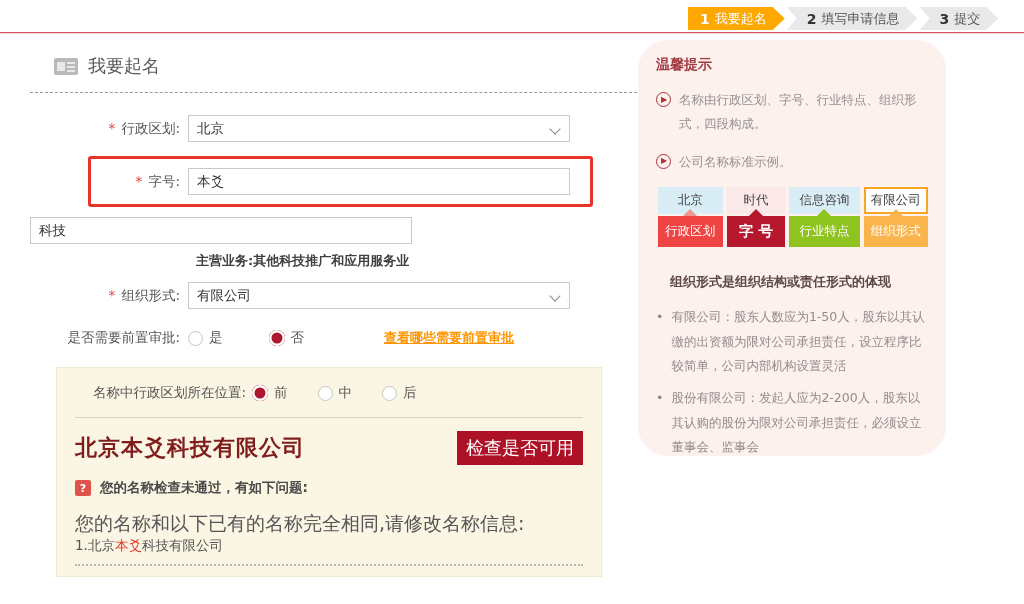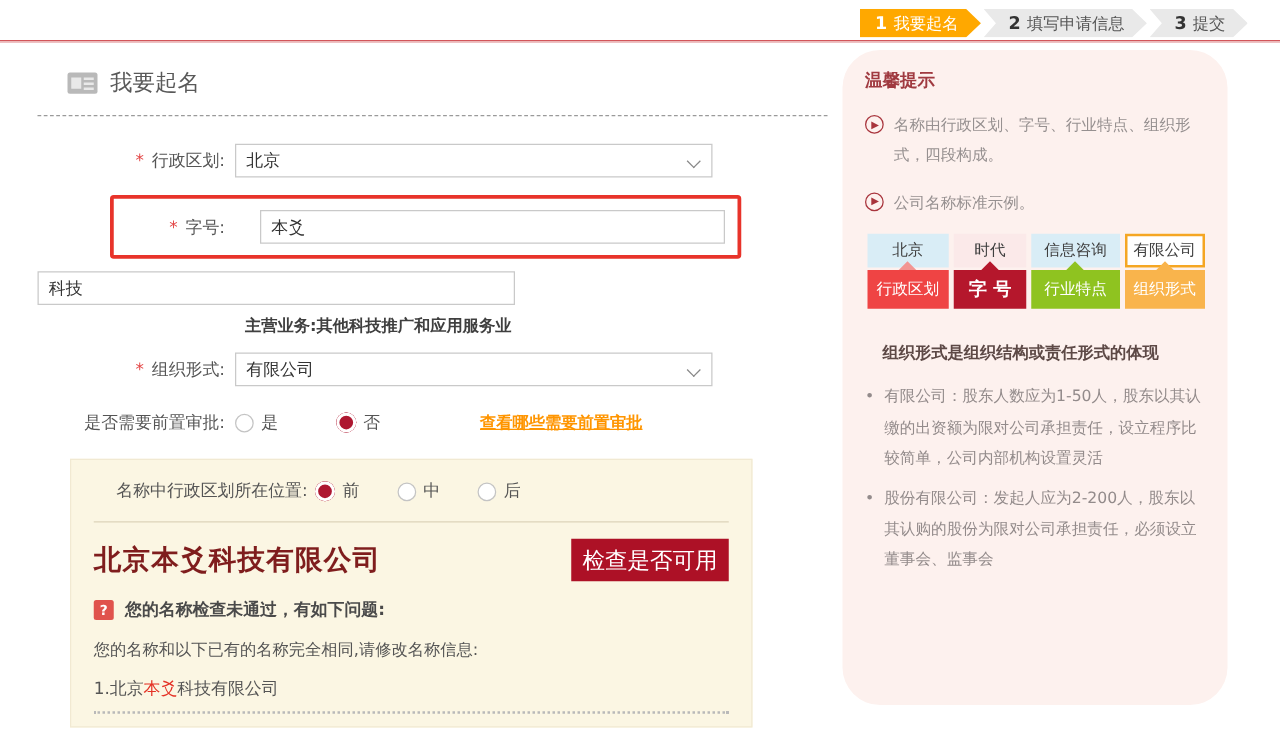--- a/index.html
+++ b/index.html
@@ -27,21 +27,21 @@
   .card-icon::before { content:""; position:absolute; left:3px; top:4px; width:8px; height:9px; background:#e9e9e9; }
   .card-icon::after { content:""; position:absolute; right:3px; top:4px; width:8px; height:2px; background:#e9e9e9; box-shadow:0 4px 0 #e9e9e9, 0 8px 0 #e9e9e9; }
   .dashed-sep { border-bottom:1px dashed #9a9a9a; margin:14px 0 22px 0; }
 
   .frow { display:flex; align-items:center; margin-bottom:14px; }
   .flabel { width:158px; text-align:right; font-size:13.5px; color:#555; padding-right:8px; flex:none; }
   .req { color:#e34545; margin-right:2px; }
   .finput { width:382px; height:27px; border:1px solid #c9c9c9; background:#fff; display:flex; align-items:center; padding:0 8px; font-size:13.5px; color:#333; position:relative; }
   .finput.select::after { content:""; position:absolute; right:10px; top:9px; width:7px; height:7px; border-right:1.5px solid #888; border-bottom:1.5px solid #888; transform:rotate(45deg); }
   .highlight-box { border:3px solid #e8332a; border-radius:3px; margin-left:58px; padding:9px 10px 9px 0; width:505px; margin-bottom:10px; }
-  .highlight-box .frow { margin-bottom:0;gap:20px; }
+  .highlight-box .frow { margin-bottom:0; }
   .highlight-box .flabel { width:97px; }
   .hint { margin:-6px 0 12px 166px; font-size:13px; font-weight:bold; color:#3f3f3f; }
 
   .radio { width:15px; height:15px; border-radius:50%; border:1px solid #c4c4c4; background:#fff; display:inline-block; vertical-align:-3px; margin-right:6px; flex:none; }
   .radio.checked { border:none; background:#ae1730; box-shadow:inset 0 0 0 2.5px #fff, inset 0 0 0 8px #ae1730; width:16px; height:16px; }
   .radio-opt { display:flex; align-items:center; font-size:13.5px; color:#555; }
   .pre-approval .radio-opt { margin-right:46px; }
   .approve-link { font-size:13px; color:#ff9500; text-decoration:underline; font-weight:bold; margin-left:34px; }
 
   
@@ -49,26 +49,26 @@
   .pos-row { display:flex; align-items:center; padding-left:18px; font-size:13.5px; color:#555; }
   .pos-row .lbl { margin-right:6px; }
   .pos-row .radio-opt { margin-right:30px; }
   .gen-divider { border-top:1px solid #ddd3ba; margin:15px 0 13px 0; }
   .gen-intro { font-size:13.5px; font-weight:bold; color:#3f3f3f; margin-bottom:14px; }
   .name-row { display:flex; align-items:center; justify-content:space-between; margin-bottom:14px; }
   .gen-name { font-size:22px; font-weight:bold; color:#7f1d1d; letter-spacing:1px; }
   .check-btn { background:#ad1126; color:#fff; font-size:18px; border:none; padding:5px 9px; cursor:pointer; font-family:inherit; }
   .err-title { display:flex; align-items:center; gap:9px; font-size:13.5px; font-weight:bold; color:#4a4a4a; margin-bottom:14px; }
   .q-icon { width:16px; height:16px; background:#e0534d; color:#fff; font-size:11px; font-weight:bold; display:flex; align-items:center; justify-content:center; border-radius:2px; flex:none; }
-  .err-desc { font-size:13px; color:#555; margin-bottom:13px; }
+  .err-desc { font-size:19px; color:#555; }
   .dup-item { font-size:13.5px; color:#555; padding-bottom:9px; border-bottom:2px dotted #b9b9b9; }
   .dup-red { color:#e43226; }
 
   
-  .sidebar { position:absolute; left:674px; top:40px; width:308px; height:524px; background:#fdf1ee; padding:16px 18px;border-radius:30px; }
+  .sidebar { position:absolute; left:638px; top:40px; width:308px; height:416px; background:#fdf1ee; padding:16px 18px;border-radius:30px; }
   .sb-title { font-size:14px; font-weight:bold; color:#a03a40; margin-bottom:14px; }
   .tip { display:flex; gap:8px; margin-bottom:13px; font-size:12.5px; color:#969090; line-height:1.95; }
   .play-icon { width:15px; height:15px; border:1px solid #a8343c; border-radius:50%; color:#a8343c; font-size:8px; display:flex; align-items:center; justify-content:center; flex:none; margin-top:4px; padding-left:1px; }
   .example { display:flex; gap:4px; margin:6px 0 26px 2px; }
   .ex-col { display:flex; flex-direction:column; }
   .ex-top { height:27px; display:flex; align-items:center; justify-content:center; font-size:12.5px; color:#3f3f3f; position:relative; }
   .ex-bottom { height:31px; display:flex; align-items:center; justify-content:center; font-size:12.5px; color:#fff; position:relative; margin-top:2px; }
   .ex-bottom::before { content:""; position:absolute; top:-7px; left:50%; margin-left:-7px; border-left:7px solid transparent; border-right:7px solid transparent; border-bottom:7px solid currentColor; color:inherit; }
   .c0 { width:70px; } .c1 { width:64px; } .c2 { width:76px; } .c3 { width:70px; }
   .c0 .ex-top { background:#d9edf6; } .c0 .ex-bottom { background:#ef4444; } .c0 .ex-bottom::before { border-bottom-color:#f29592; }

